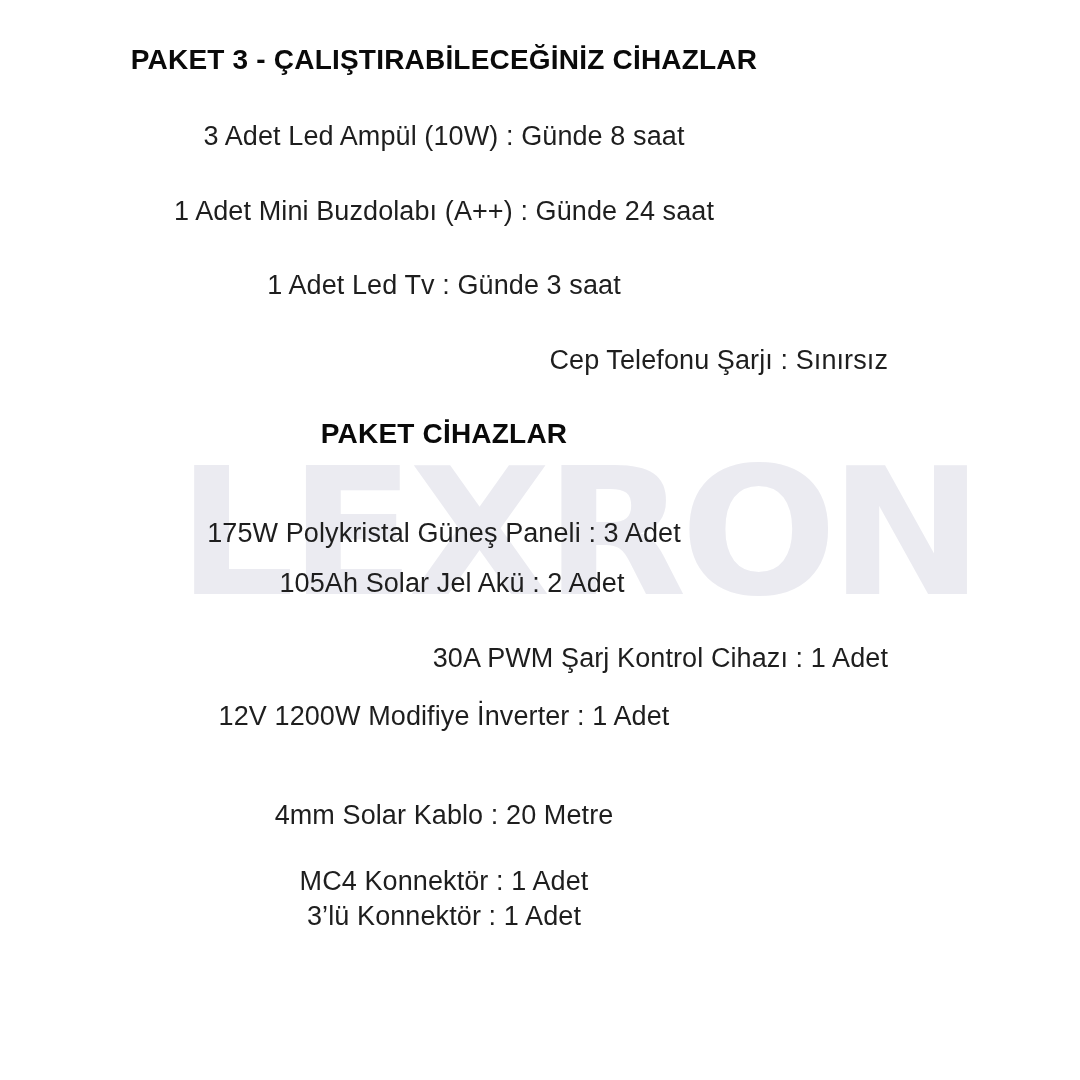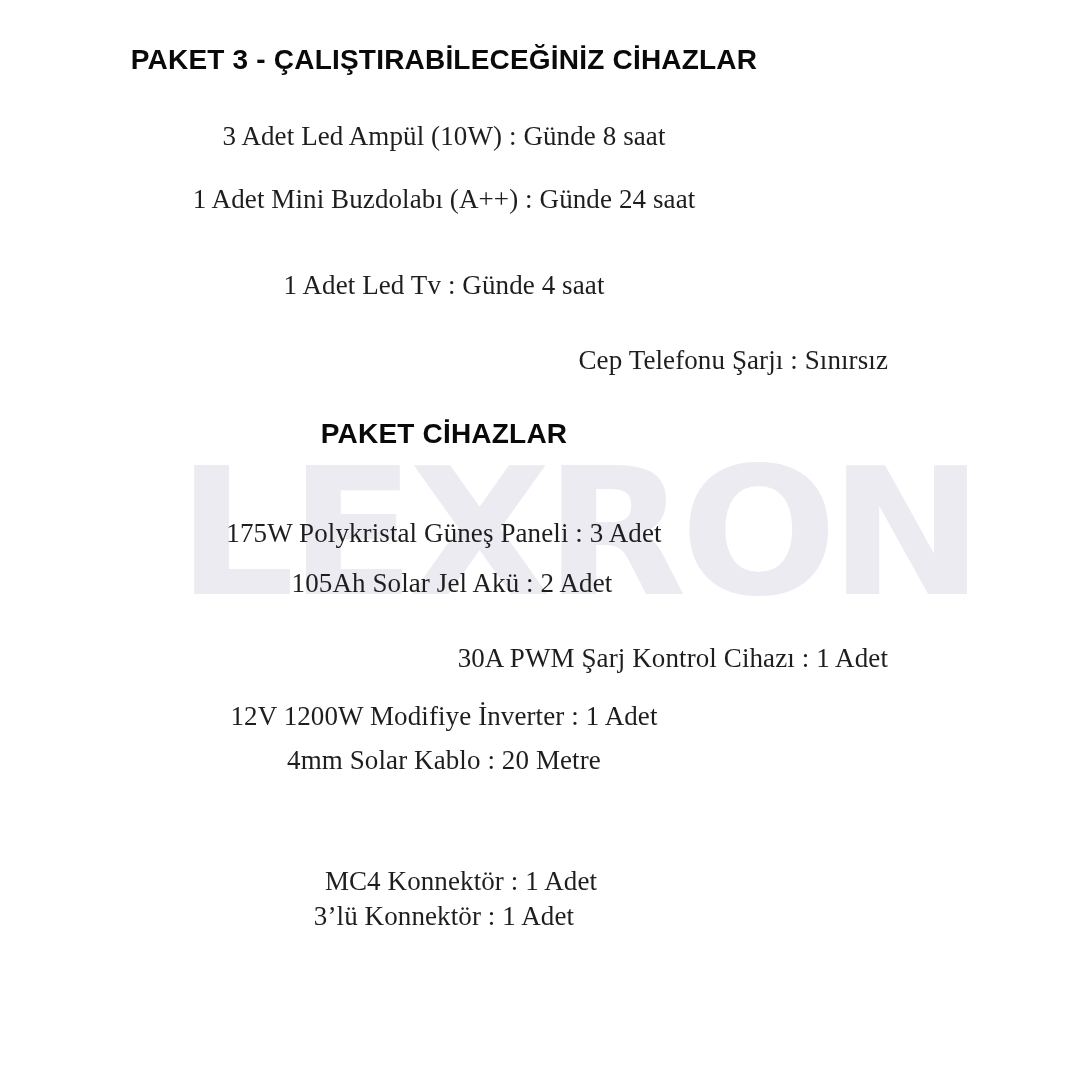--- a/index.html
+++ b/index.html
@@ -51,47 +51,46 @@
       font-weight: bold;
       font-size: 28px;
       letter-spacing: 0.2px;
       color: #0a0a0a;
     }
     .item {
       font-size: 27px;
       font-weight: normal;
       color: #1e1e1e;
       letter-spacing: 0.1px;
-      font-family: Liberation Serif, serif;
     }
   </style>
 </head>
 <body>
 
 <div class="watermark">
   <span class="wm-letter">L</span>
   <span class="wm-letter">E</span>
   <span class="wm-letter">X</span>
   <span class="wm-letter">R</span>
   <span class="wm-letter">O</span>
   <span class="wm-letter">N</span>
 </div>
 
 <div class="content">
   <section>
     <div class="line heading" style="top:44px;">PAKET 3 - ÇALIŞTIRABİLECEĞİNİZ CİHAZLAR</div>
     <div class="line item" style="top:121px;">3 Adet Led Ampül (10W) : Günde 8 saat</div>
-    <div class="line item" style="top:184px;">1 Adet Mini Buzdolabı (A++) : Günde 24 saat</div>
-    <div class="line item" style="top:270px;">1 Adet Led Tv : Günde 4 saat</div>
+    <div class="line item" style="top:196px;">1 Adet Mini Buzdolabı (A++) : Günde 24 saat</div>
+    <div class="line item" style="top:270px;">1 Adet Led Tv : Günde 3 saat</div>
     <div class="line item" style="top:345px;text-align:right;">Cep Telefonu Şarjı : Sınırsız</div>
   </section>
 
   <section>
     <div class="line heading" style="top:418px;">PAKET CİHAZLAR</div>
     <div class="line item" style="top:518px;">175W Polykristal Güneş Paneli : 3 Adet</div>
     <div class="line item" style="top:568px;padding-left:8px;">105Ah Solar Jel Akü : 2 Adet</div>
     <div class="line item" style="top:643px;text-align:right;">30A PWM Şarj Kontrol Cihazı : 1 Adet</div>
     <div class="line item" style="top:701px;">12V 1200W Modifiye İnverter : 1 Adet</div>
-    <div class="line item" style="top:745px;">4mm Solar Kablo : 20 Metre</div>
-    <div class="line item" style="top:866px;margin-left:17px;">MC4 Konnektör : 1 Adet</div>
+    <div class="line item" style="top:800px;">4mm Solar Kablo : 20 Metre</div>
+    <div class="line item" style="top:866px;">MC4 Konnektör : 1 Adet</div>
     <div class="line item" style="top:901px;">3’lü Konnektör : 1 Adet</div>
   </section>
 </div>
 
 </body></html>

